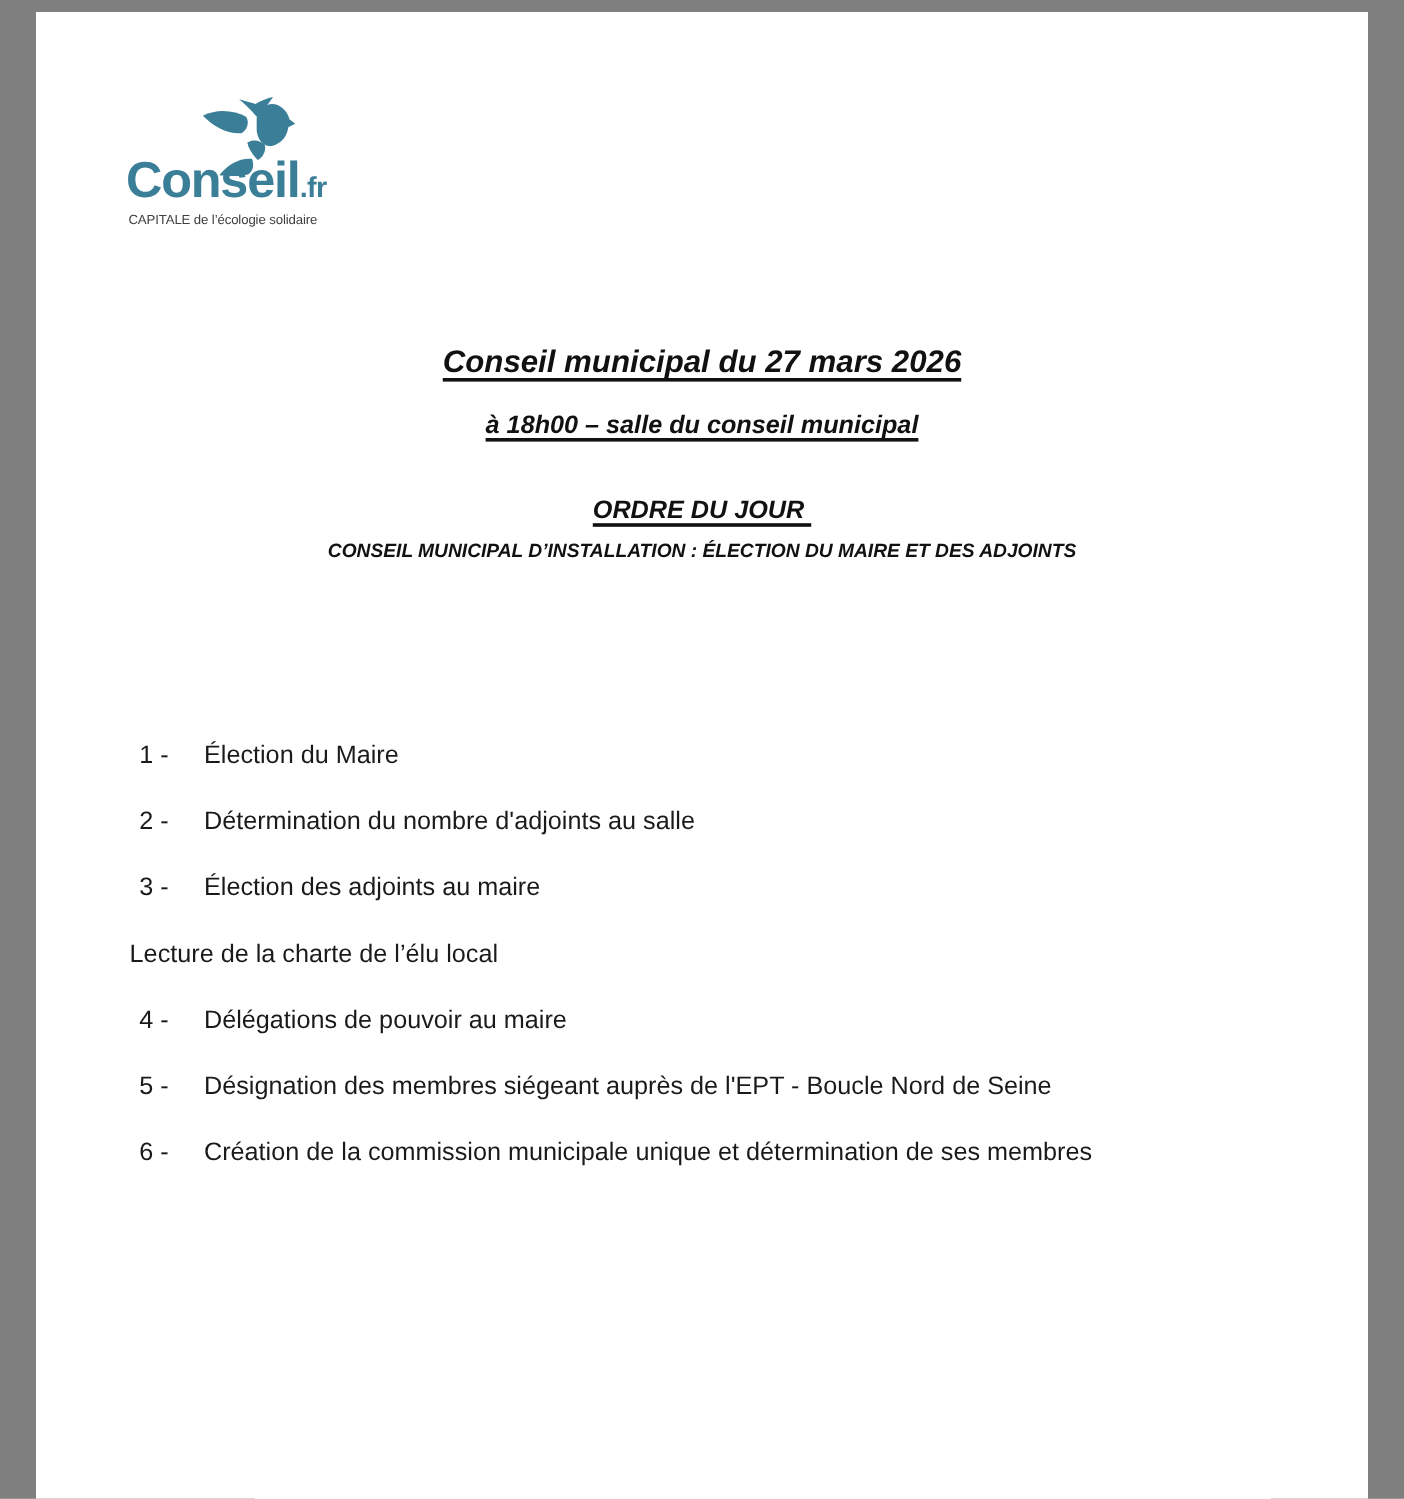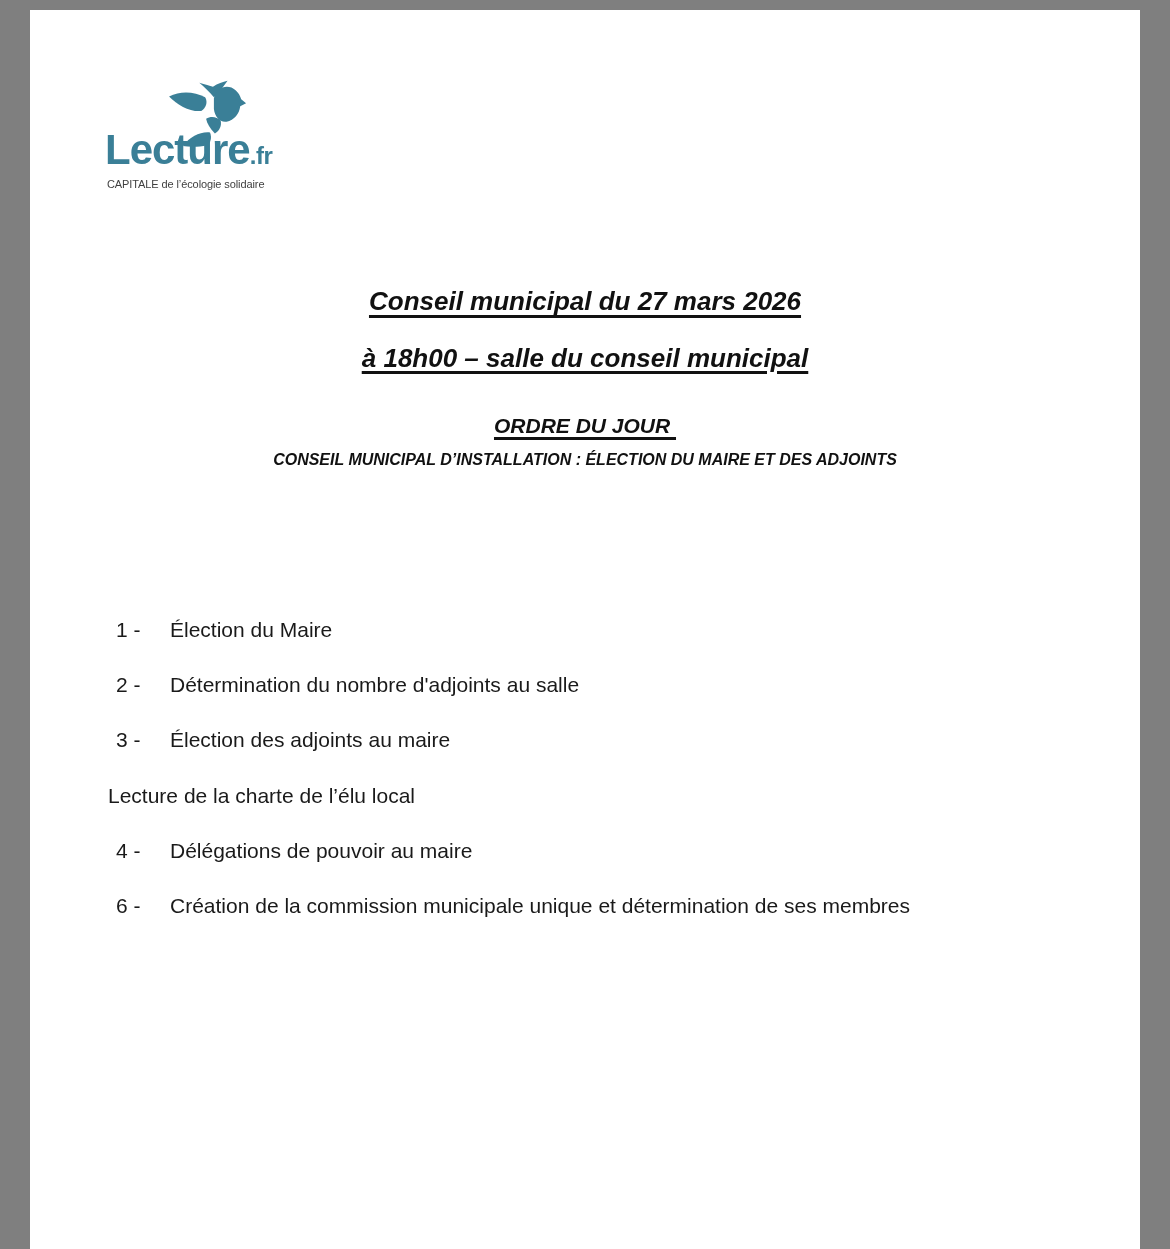--- a/index.html
+++ b/index.html
@@ -31,21 +31,21 @@
   
   .center-line {
     position:absolute; left:0; width:100%;
     text-align:center; color:#111111; white-space:pre;font-style:italic;
   }
   .title {
     top:276px; font-size:26px; font-weight:bold;
     text-decoration:underline; text-decoration-thickness:3px; text-underline-offset:5px;
   }
   .subtitle {
-    top:333px; font-size:26px; font-weight:bold;
+    top:333px; font-size:21px; font-weight:bold;
     text-decoration:underline; text-decoration-thickness:2.5px; text-underline-offset:4px;
   }
   .ordre {
     top:404px; font-size:21px; font-weight:bold;
     text-decoration:underline; text-decoration-thickness:2.5px; text-underline-offset:4px;
   }
   .session { top:441px; font-size:16px; font-weight:bold; }
   
   .agenda { position:absolute; top:608px; left:86px; right:40px; }
   .agenda-row {
@@ -68,21 +68,21 @@
 
         <path d="M18,25 C30,19 44,20 55,26 C58,31 56,37 51,40 C39,41 27,34 18,25 Z"></path>
 
         <path d="M64,27 C66,17 75,13 82,16 C88,19 91,24 92,28 L97,32 L91,35 C90,43 85,49 77,51 C70,52 65,46 64,38 Z"></path>
 
         <path d="M56,48 C61,45 67,46 71,50 C72,55 70,60 65,63 C60,58 57,53 56,48 Z"></path>
 
         <path d="M32,76 C40,66 50,61 60,62 C62,67 61,72 57,75 C49,77 40,77 32,76 Z"></path>
       </g>
     </svg>
-    <div class="wordmark"><span>Lecture</span><span class="fr">.fr</span></div>
+    <div class="wordmark"><span>Conseil</span><span class="fr">.fr</span></div>
     <div class="tagline">CAPITALE de l’écologie solidaire</div>
   </div>
 
   <div class="center-line title">Conseil municipal du 27 mars 2026</div>
 
   <div class="center-line subtitle">à 18h00 – salle du conseil municipal</div>
 
   <div class="center-line ordre">ORDRE DU JOUR </div>
 
   <div class="center-line session">CONSEIL MUNICIPAL D’INSTALLATION : ÉLECTION DU MAIRE ET DES ADJOINTS</div>
@@ -102,20 +102,23 @@
     </div>
 
     <div class="agenda-row note">
       <span>Lecture de la charte de l’élu local</span>
     </div>
 
     <div class="agenda-row">
       <span class="num">4 -</span><span>Délégations de pouvoir au maire</span>
     </div>
 
+    <div class="agenda-row">
+      <span class="num">5 -</span><span>Désignation des membres siégeant auprès de l'EPT - Boucle Nord de Seine</span>
+    </div>
 
     <div class="agenda-row">
       <span class="num">6 -</span><span>Création de la commission municipale unique et détermination de ses membres</span>
     </div>
 
   </div>
 
 </div>
 
 </body></html>

